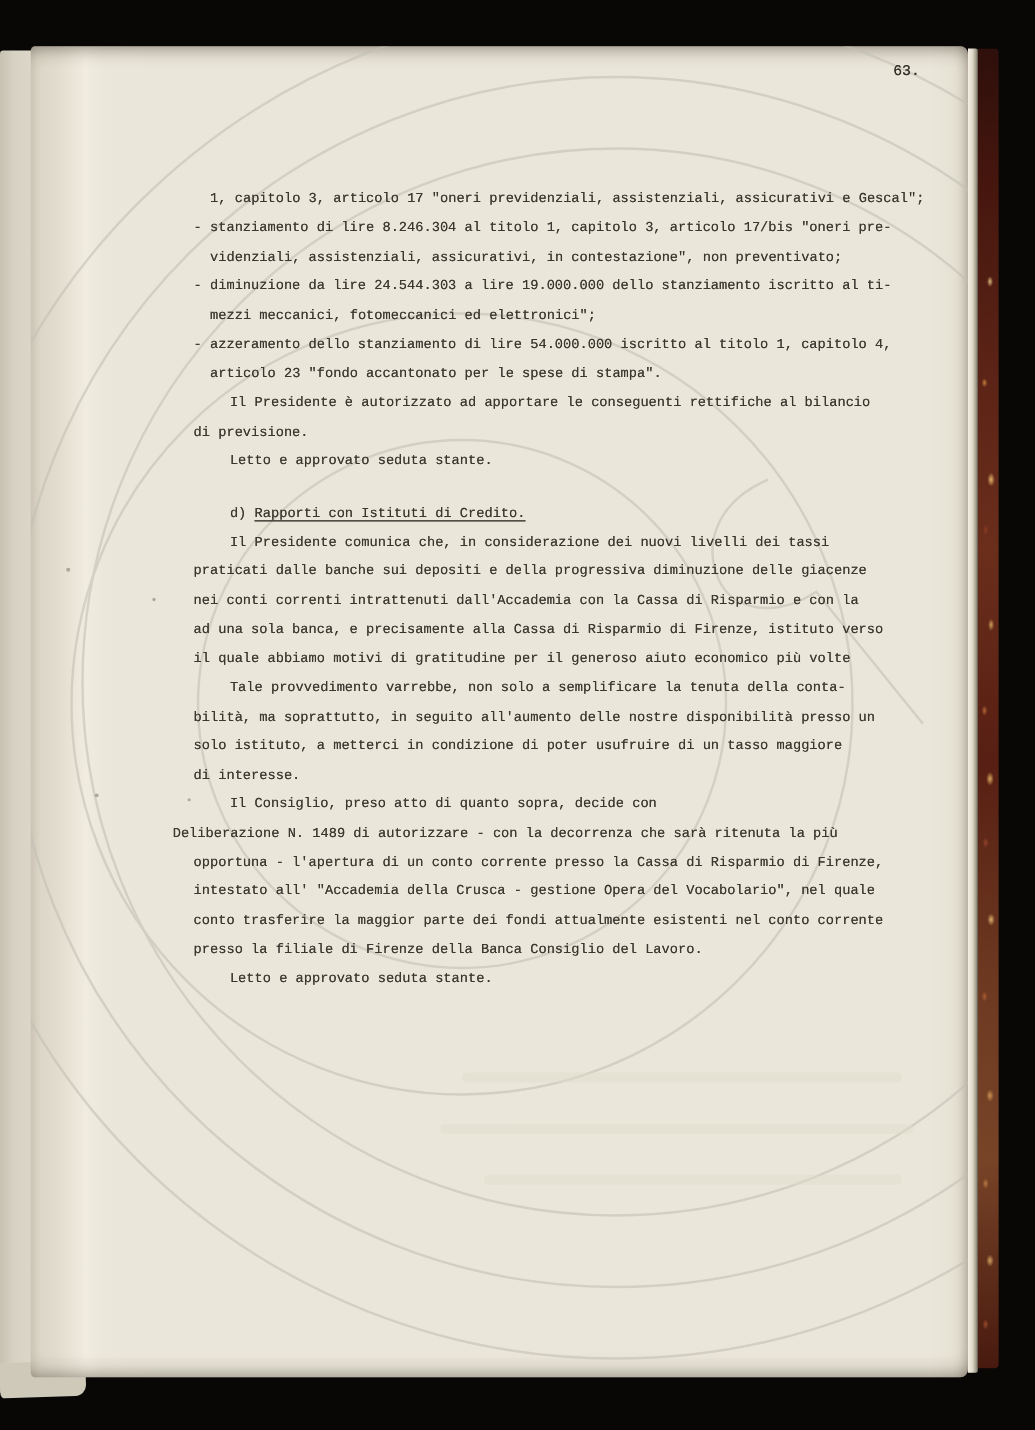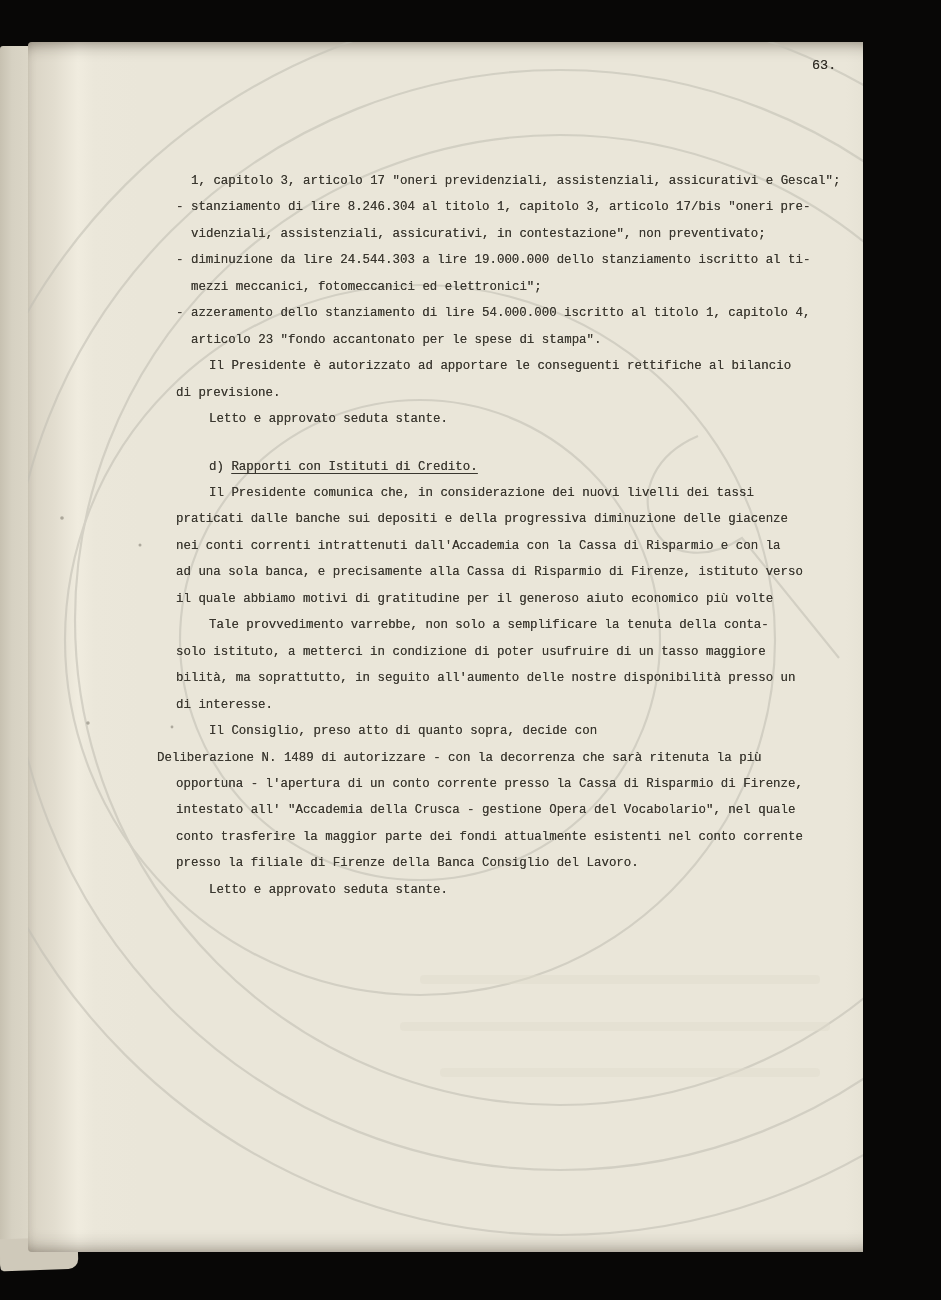--- a/index.html
+++ b/index.html
@@ -1,16 +1,16 @@
 <!DOCTYPE html>
 <html><head>
 <meta charset="utf-8">
 <style>
   html,body{margin:0;padding:0;background:#080706;}
-  #stage{position:relative;width:863px;height:1300px;background:#080706;overflow:hidden;
+  #stage{position:relative;width:941px;height:1300px;background:#080706;overflow:hidden;
          font-family:"Liberation Mono","DejaVu Sans Mono",monospace;}
 
   
   .under-left{position:absolute;left:0;top:46px;width:30px;height:1224px;
     background:linear-gradient(90deg,#c7c1b1 0,#d6d1c2 40%,#dcd7c8 100%);
     border-radius:3px 0 0 6px;}
   .under-corner{position:absolute;left:0;top:1238px;width:78px;height:32px;
     background:#cfc9ba;border-radius:0 0 10px 4px;transform:rotate(-2deg);}
 
   
@@ -111,22 +111,22 @@
       <div class="ln m4">Letto e approvato seduta stante.</div>
 
       <div class="ln m4 gap"><span>d) </span><span class="u">Rapporti con Istituti di Credito.</span></div>
 
       <div class="ln m4">Il Presidente comunica che, in considerazione dei nuovi livelli dei tassi</div>
       <div class="ln m0">praticati dalle banche sui depositi e della progressiva diminuzione delle giacenze</div>
       <div class="ln m0">nei conti correnti intrattenuti dall'Accademia con la Cassa di Risparmio e con la</div>
       <div class="ln m0">ad una sola banca, e precisamente alla Cassa di Risparmio di Firenze, istituto verso</div>
       <div class="ln m0">il quale abbiamo motivi di gratitudine per il generoso aiuto economico più volte</div>
       <div class="ln m4">Tale provvedimento varrebbe, non solo a semplificare la tenuta della conta-</div>
+      <div class="ln m0">bilità, ma soprattutto, in seguito all'aumento delle nostre disponibilità presso un</div>
       <div class="ln m0">solo istituto, a metterci in condizione di poter usufruire di un tasso maggiore</div>
-      <div class="ln m0">bilità, ma soprattutto, in seguito all'aumento delle nostre disponibilità presso un</div>
       <div class="ln m0">di interesse.</div>
       <div class="ln m4">Il Consiglio, preso atto di quanto sopra, decide con</div>
       <div class="ln out">Deliberazione N. 1489 di autorizzare - con la decorrenza che sarà ritenuta la più</div>
       <div class="ln m0">opportuna - l'apertura di un conto corrente presso la Cassa di Risparmio di Firenze,</div>
       <div class="ln m0">intestato all' "Accademia della Crusca - gestione Opera del Vocabolario", nel quale</div>
       <div class="ln m0">conto trasferire la maggior parte dei fondi attualmente esistenti nel conto corrente</div>
       <div class="ln m0">presso la filiale di Firenze della Banca Consiglio del Lavoro.</div>
       <div class="ln m4">Letto e approvato seduta stante.</div>
     </div>
   </div>

